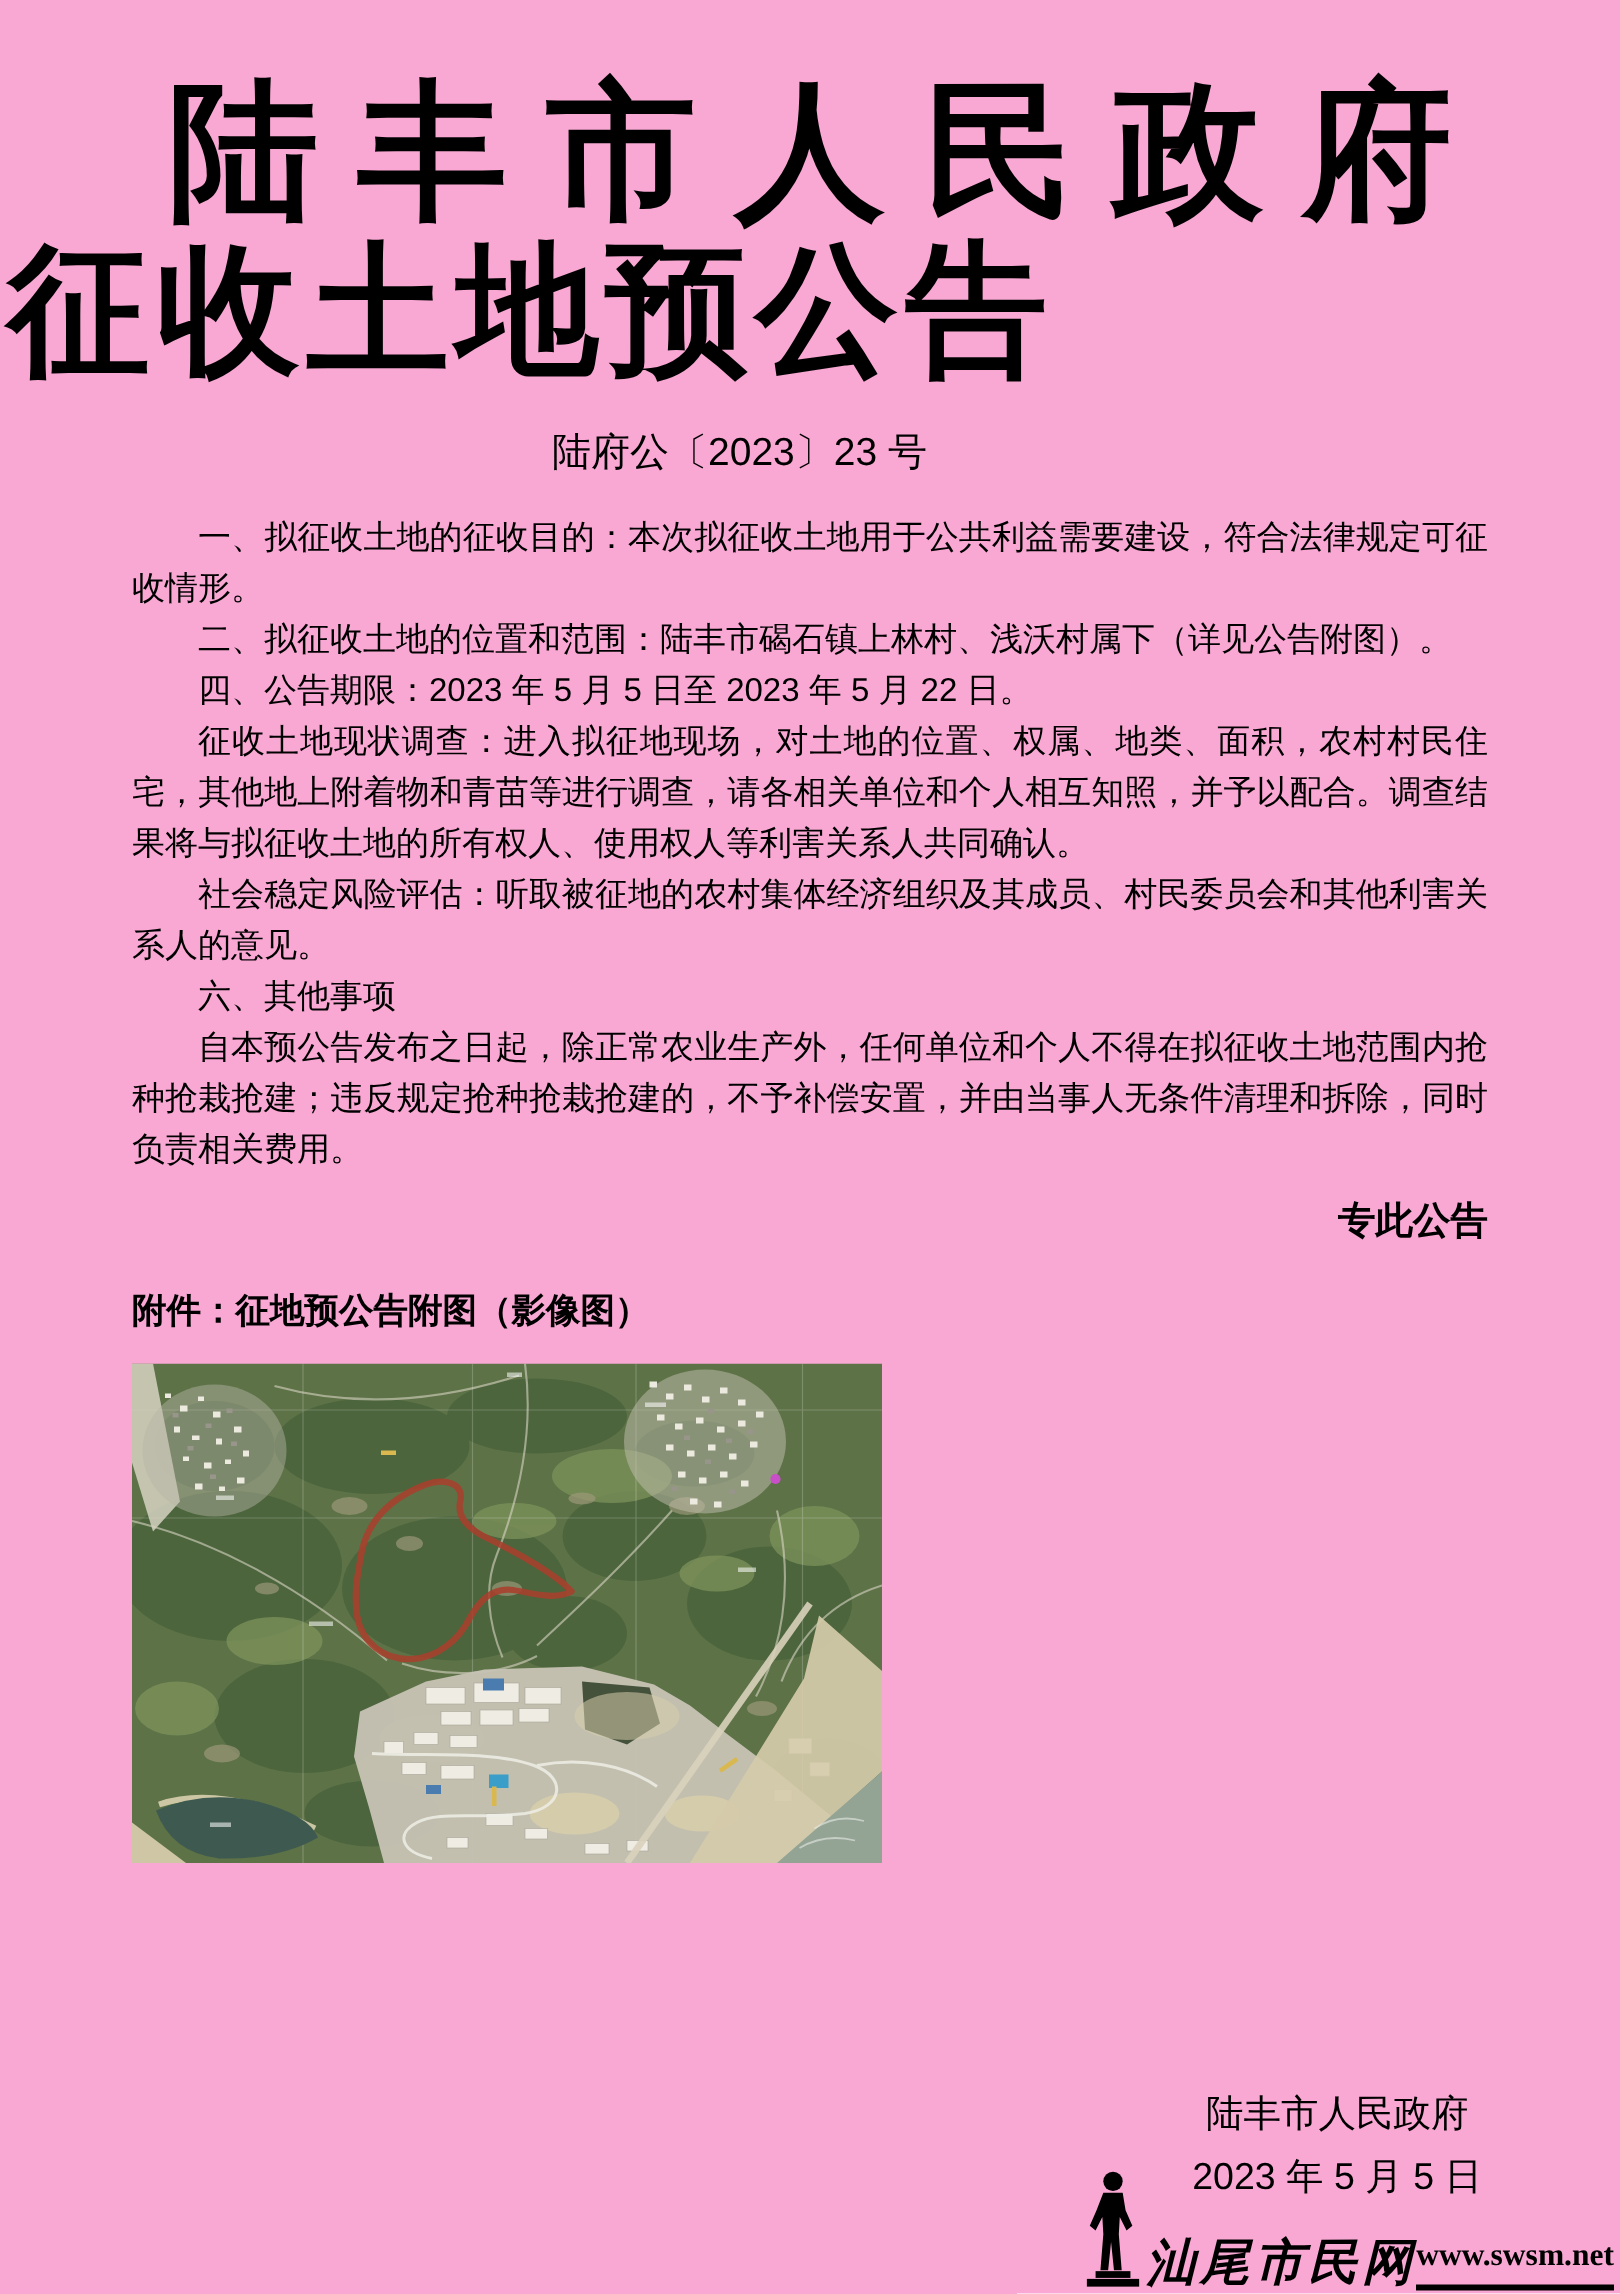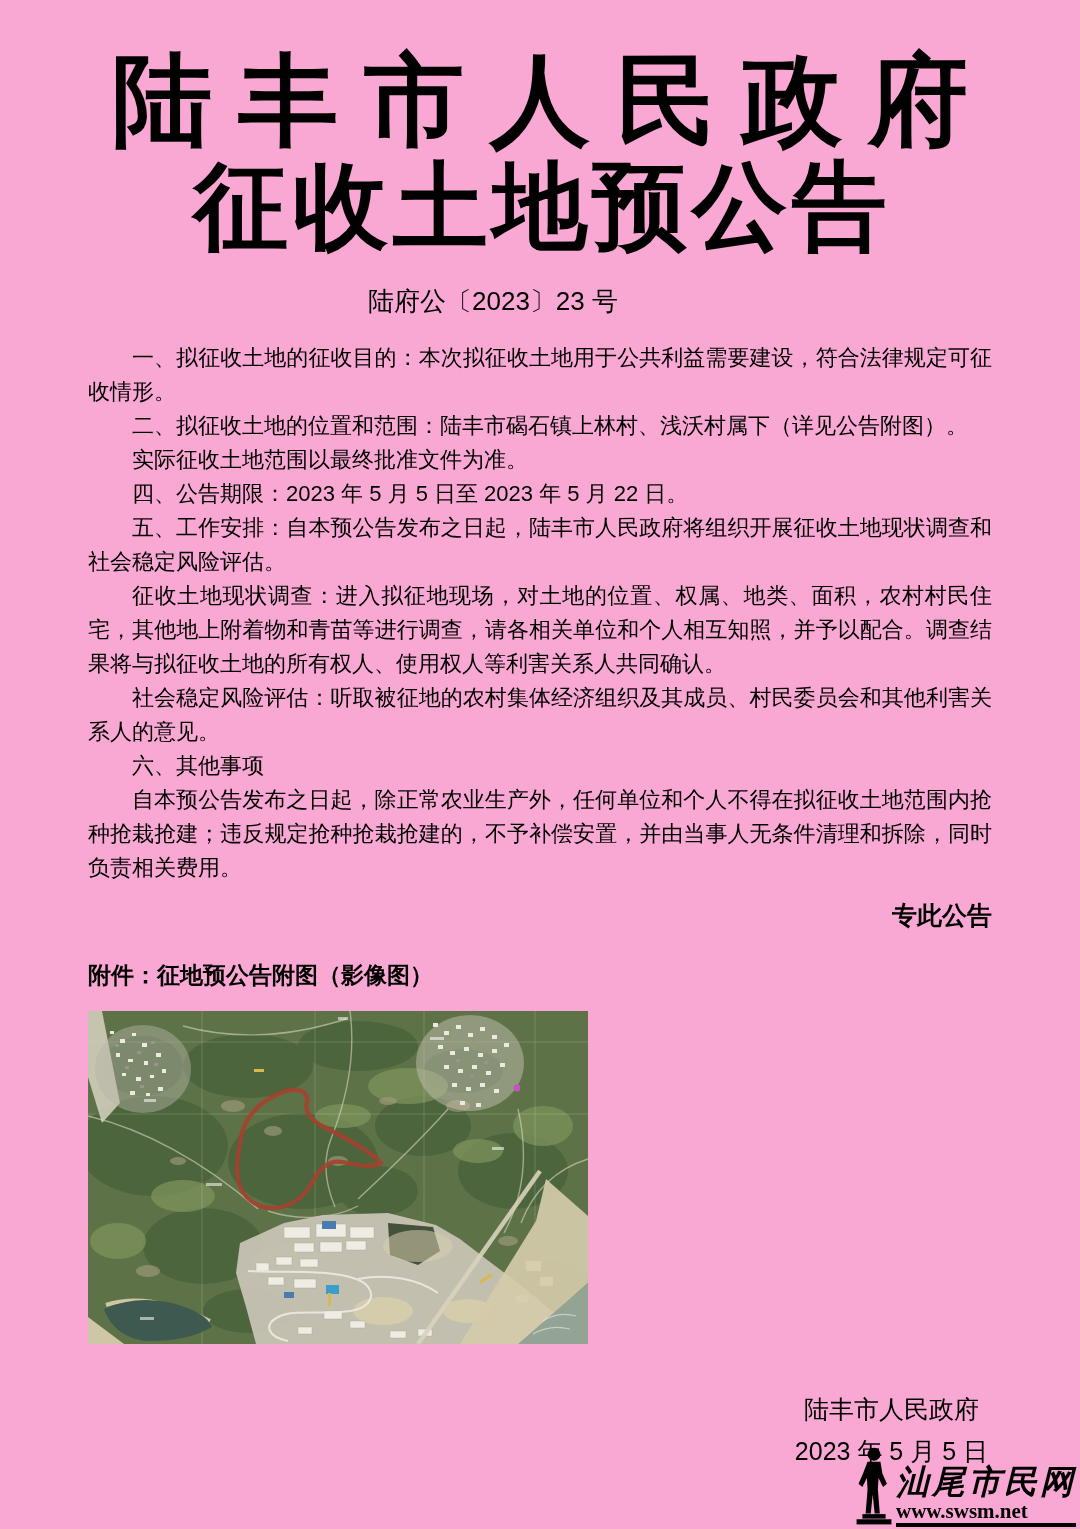--- a/index.html
+++ b/index.html
@@ -9,21 +9,21 @@
     font-family:"Liberation Sans",sans-serif;
   }
   
   .title1{
     margin:46px 0 0 0;text-align:center;
     font-family:"Liberation Serif",serif;font-weight:700;
     font-size:100px;line-height:1.12;
     letter-spacing:0.26em;text-indent:0.26em;white-space:nowrap;
   }
   .title2{
-    margin:0;text-align:center;
+    margin:0;text-align:left;
     font-family:"Liberation Serif",serif;font-weight:700;
     font-size:95px;line-height:1.05;
     letter-spacing:0.05em;text-indent:0.05em;white-space:nowrap;
   }
   
   .doc-number{
     margin-top:26px;padding-right:94px;text-align:center;
     font-size:26px;font-weight:500;
   }
   
@@ -47,21 +47,21 @@
   .signature{
     position:absolute;top:1388px;right:92px;text-align:center;
     font-size:25px;line-height:42px;font-weight:500;
   }
   
   .watermark{
     position:absolute;right:4px;bottom:2px;
     display:flex;align-items:flex-end;
   }
   .wm-figure{flex:0 0 auto;margin-right:2px;}
-  .wm-text{display:flex;flex-direction:column;align-items:flex-start;}
+  .wm-text{display:flex;flex-direction:row;align-items:flex-start;}
   .wm-site{
     font-size:33px;font-weight:700;font-style:italic;
     letter-spacing:3px;line-height:1.05;
     font-family:"Liberation Serif",serif;
   }
   .wm-url{
     font-family:"Liberation Serif",serif;font-size:21px;font-weight:700;
     line-height:1.1;border-bottom:4px solid #000;align-self:stretch;
   }
 </style>
@@ -71,23 +71,21 @@
 <div class="page">
 
   <h1 class="title1">陆丰市人民政府</h1>
   <h1 class="title2">征收土地预公告</h1>
 
   <div class="doc-number">陆府公〔2023〕23 号</div>
 
   <div class="body-text">
     <p>一、拟征收土地的征收目的：本次拟征收土地用于公共利益需要建设，符合法律规定可征收情形。</p>
     <p>二、拟征收土地的位置和范围：陆丰市碣石镇上林村、浅沃村属下（详见公告附图）。</p>
-    <p>实际征收土地范围以最终批准文件为准。</p>
     <p>四、公告期限：2023 年 5 月 5 日至 2023 年 5 月 22 日。</p>
-    <p>五、工作安排：自本预公告发布之日起，陆丰市人民政府将组织开展征收土地现状调查和社会稳定风险评估。</p>
     <p>征收土地现状调查：进入拟征地现场，对土地的位置、权属、地类、面积，农村村民住宅，其他地上附着物和青苗等进行调查，请各相关单位和个人相互知照，并予以配合。调查结果将与拟征收土地的所有权人、使用权人等利害关系人共同确认。</p>
     <p>社会稳定风险评估：听取被征地的农村集体经济组织及其成员、村民委员会和其他利害关系人的意见。</p>
     <p>六、其他事项</p>
     <p>自本预公告发布之日起，除正常农业生产外，任何单位和个人不得在拟征收土地范围内抢种抢栽抢建；违反规定抢种抢栽抢建的，不予补偿安置，并由当事人无条件清理和拆除，同时负责相关费用。</p>
   </div>
 
   <div class="closing">专此公告</div>
 
   <div class="attachment-line">附件：征地预公告附图（影像图）</div>
 

